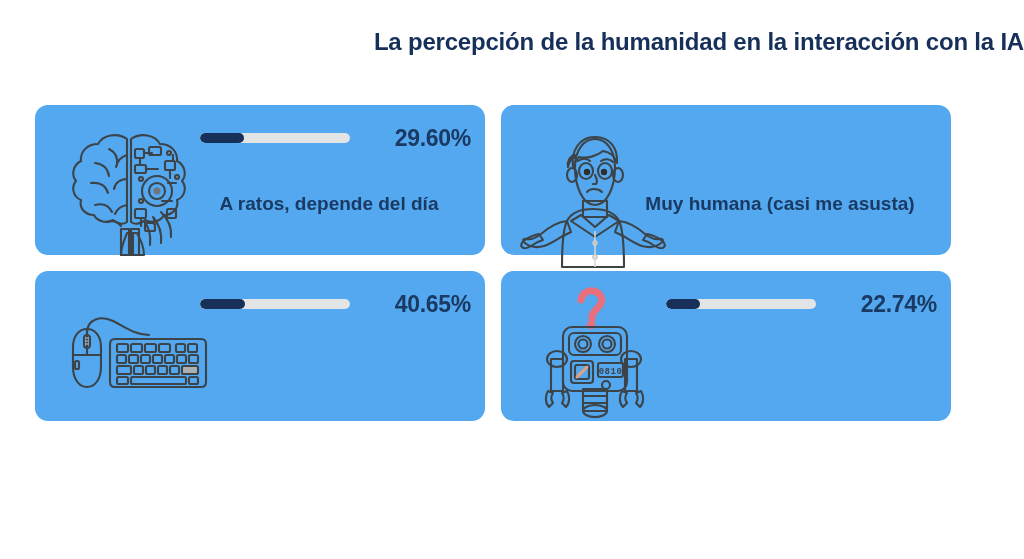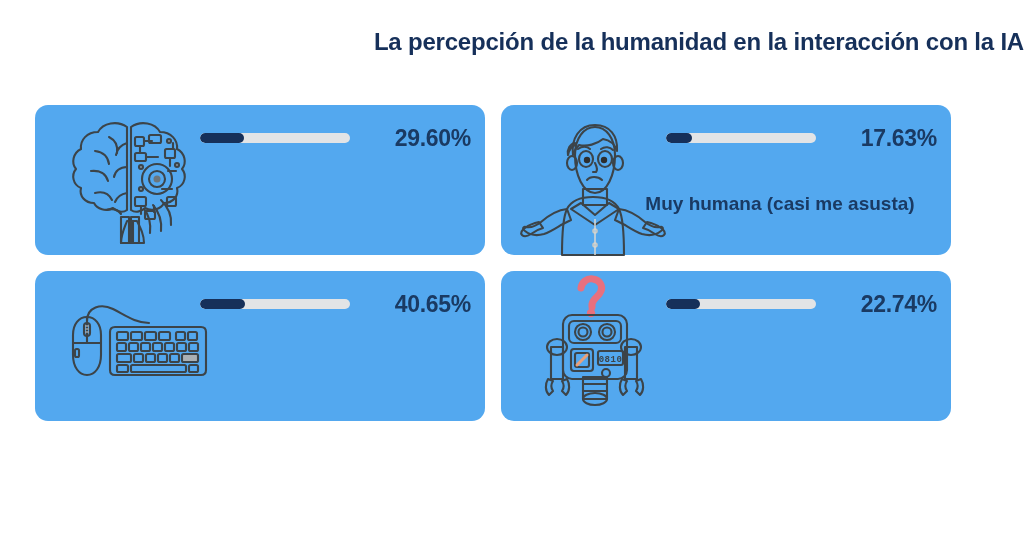--- a/index.html
+++ b/index.html
@@ -45,21 +45,21 @@
   .card {
     position: relative;
     background: #53A8EF;
     border-radius: 13px;
   }
 
   
   .card-icon {
     position: absolute;
     left: 14px;
-    top: 0;
+    top: 12px;
     width: 160px;
     height: 140px;
     overflow: visible;
     pointer-events: none;
   }
   .card-icon svg { display: block; overflow: visible; }
 
   
   .meter-row {
     position: absolute;
@@ -155,20 +155,21 @@
         <path class="ol" stroke-width="1.8" d="M95 104c5 6 7 14 6 24M104 100c6 7 9 16 8 26M112 95c7 7 11 15 10 25"></path>
         <path class="ol" fill="#B4BABE" d="M88 116c4 8 7 14 7 22H82v-22z"></path>
       </svg>
     </div>
     <div class="meter-row">
       <div class="bar-track">
         <div class="bar-fill" style="width: 29.6%;"></div>
       </div>
       <div class="pct">29.60%</div>
     </div>
+    <div class="card-label">A ratos, depende del día</div>
   </div>
 
   <div class="card label-wide">
     <div class="card-icon">
       <svg width="160" height="150" viewBox="0 0 160 150">
 
         <path class="ol" fill="#F4F4F2" d="M52 104c4-8 14-12 26-12s22 4 26 12c4 8 5 22 5 46H47c0-24 1-38 5-46z"></path>
 
         <path class="ol" fill="#F6CBA8" d="M52 104c-9 1-18 6-26 13-5 4-10 6-15 5-3-1-4 2-1 4 5 4 12 5 19 3 6-2 12-6 17-9l10-5z"></path>
         <path class="ol" fill="#F6CBA8" d="M104 104c9 1 18 6 26 13 5 4 10 6 15 5 3-1 4 2 1 4-5 4-12 5-19 3-6-2-12-6-17-9l-10-5z"></path>
@@ -197,26 +198,20 @@
         <ellipse class="ol" fill="#FFFFFF" cx="71" cy="54" rx="7" ry="8"></ellipse>
         <ellipse class="ol" fill="#FFFFFF" cx="90" cy="54" rx="7" ry="8"></ellipse>
         <circle fill="#2E2E2E" cx="72" cy="55" r="3.2"></circle>
         <circle fill="#2E2E2E" cx="89" cy="55" r="3.2"></circle>
 
         <path class="ol" stroke-width="2.4" d="M63 44c4-3 9-3 12 0M86 44c4-3 9-2 12 1"></path>
 
         <path class="ol" stroke-width="1.9" d="M80 58c2 4 3 7 1 9h-3"></path>
         <path class="ol" stroke-width="2.2" d="M72 75c3-4 11-4 15 0"></path>
       </svg>
-    </div>
-    <div class="meter-row">
-      <div class="bar-track">
-        <div class="bar-fill" style="width: 17.63%;"></div>
-      </div>
-      <div class="pct">17.63%</div>
     </div>
     <div class="card-label">Muy humana (casi me asusta)</div>
   </div>
 
   <div class="card">
     <div class="card-icon">
       <svg width="160" height="150" viewBox="0 0 160 150">
 
         <path class="ol" stroke-width="2" d="M38 50c0-14 14-18 26-12 12 6 22 14 36 14"></path>
 

